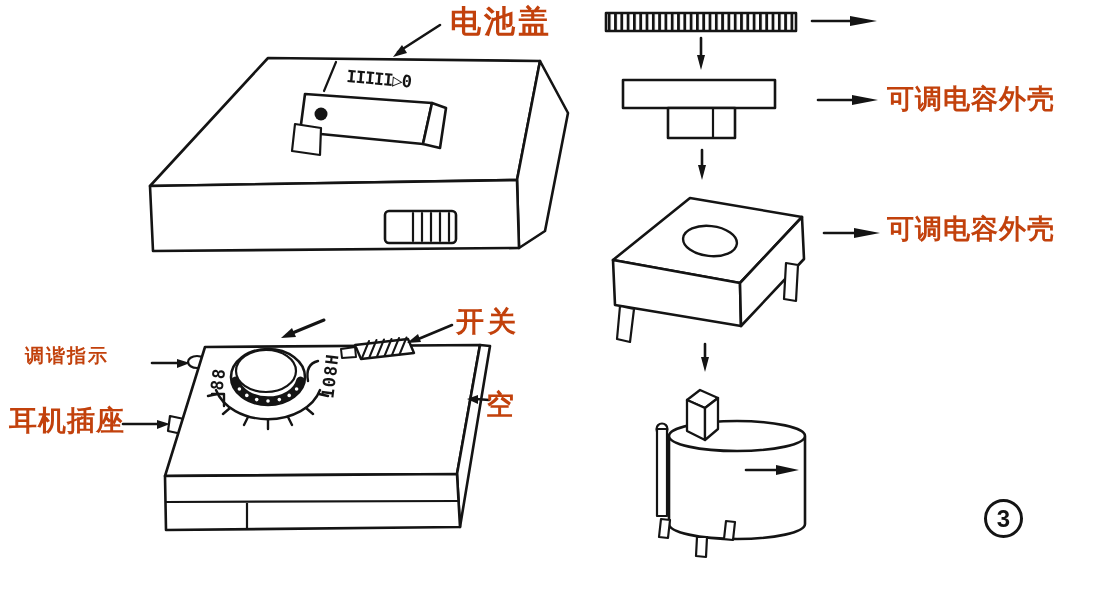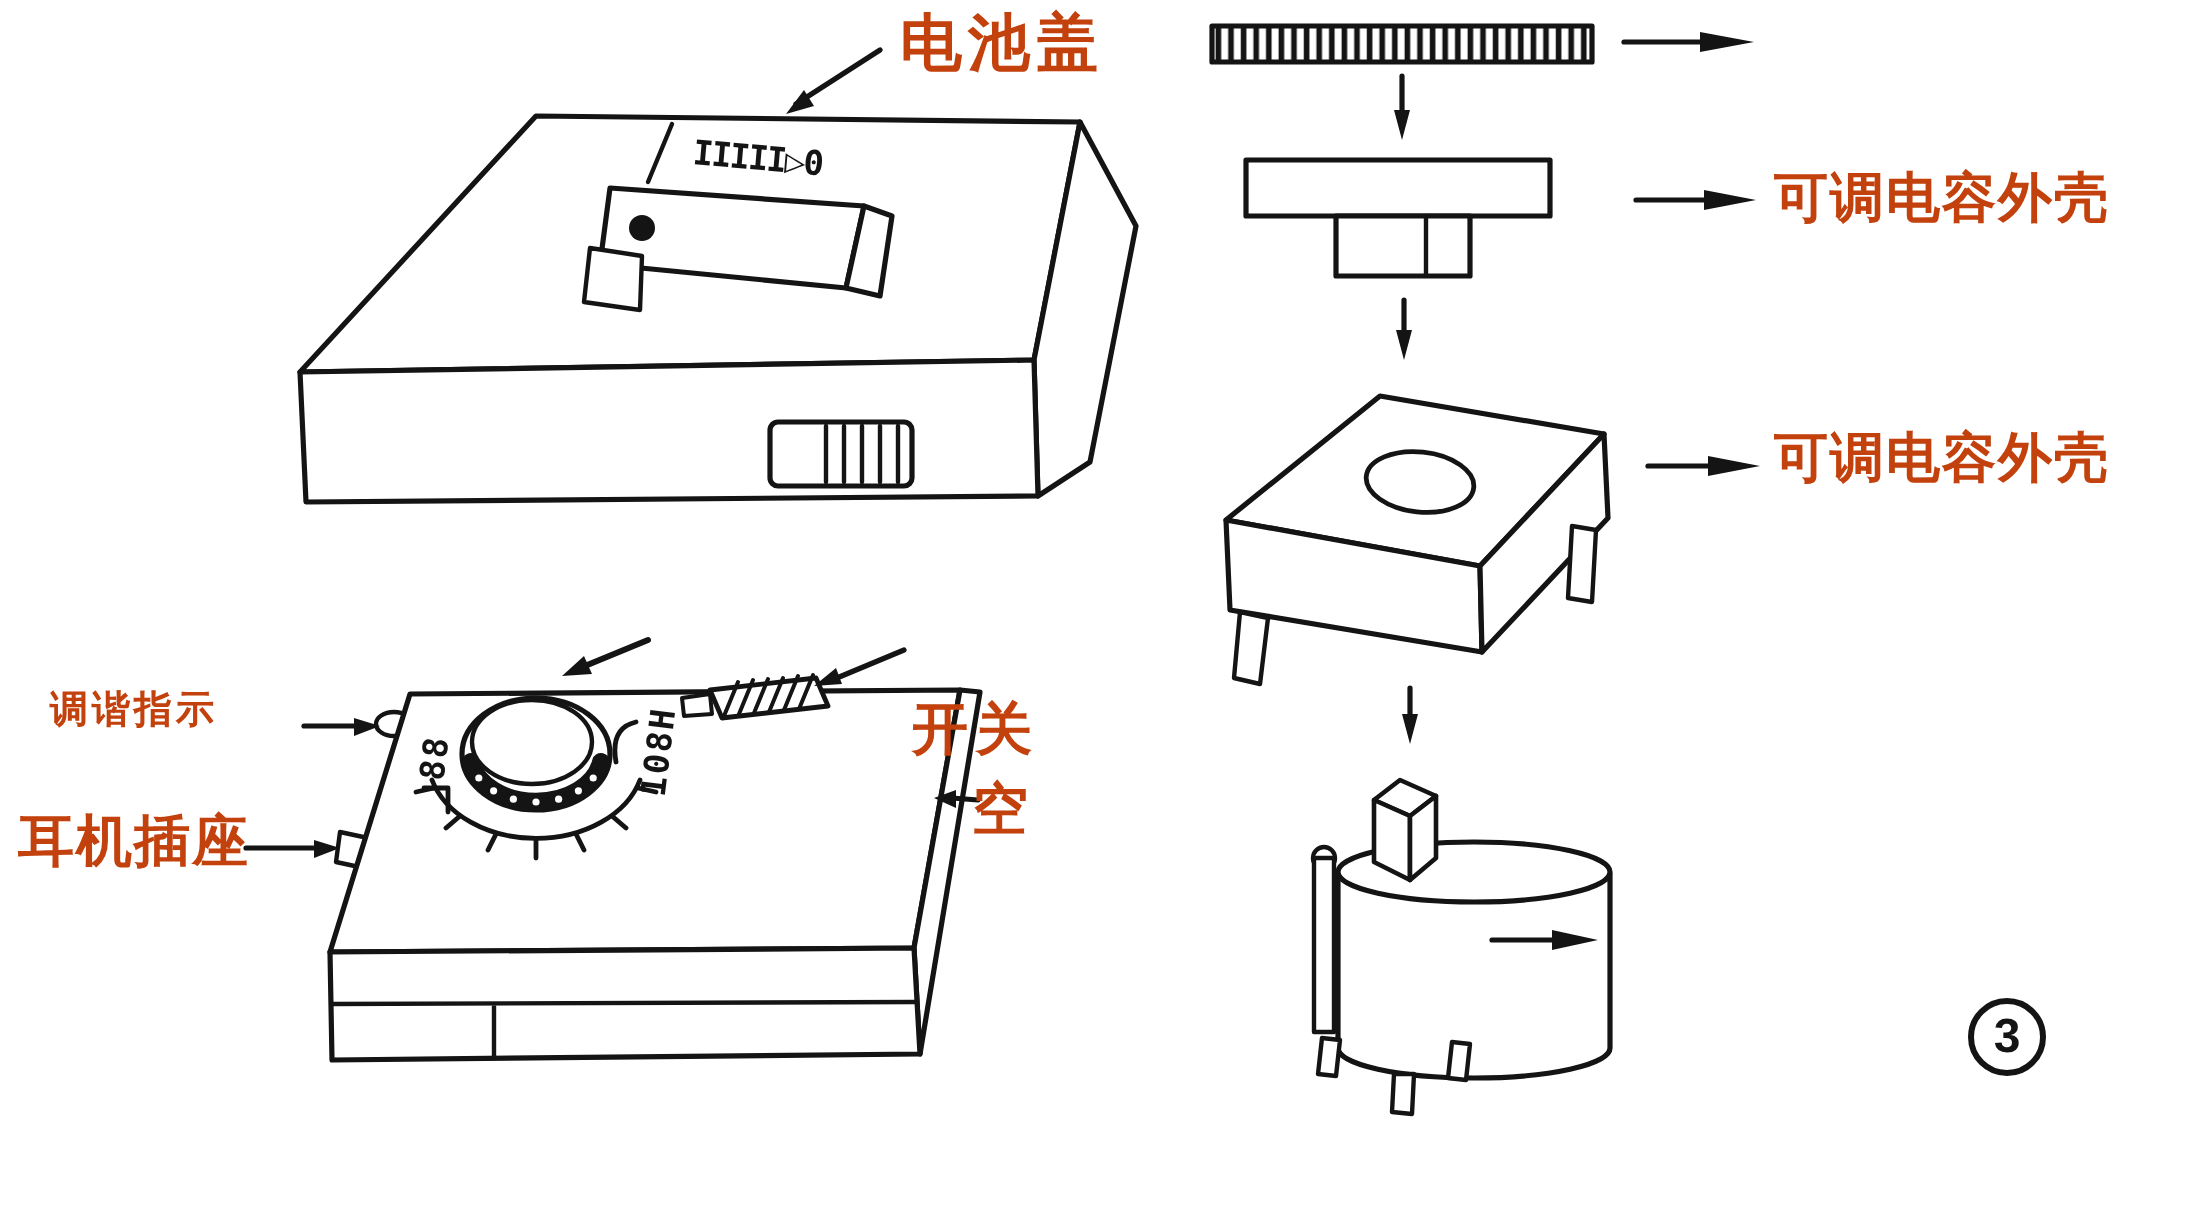--- a/index.html
+++ b/index.html
@@ -166,21 +166,21 @@
       <polygon points="854,228 880,233 854,238" fill="#141414" stroke="none"></polygon>
       <path d="M746,470 L776,470" fill="none"></path>
       <polygon points="776,465 799,470 776,475" fill="#141414" stroke="none"></polygon>
     </g>
   </g>
 </svg>
 
 <div class="lbl" style="left:450px;top:5px;font-size:31px;letter-spacing:3px;">电池盖</div>
 
 
-<div class="lbl" style="left:456px;top:307px;font-size:28px;letter-spacing:4px;margin-top:43px;">开关</div>
+<div class="lbl" style="left:456px;top:307px;font-size:28px;letter-spacing:4px;">开关</div>
 
 <div class="lbl" style="left:486px;top:390px;font-size:28px;">空</div>
 
 <div class="lbl" style="left:25px;top:346px;font-size:19px;letter-spacing:2px;">调谐指示</div>
 
 <div class="lbl" style="left:9px;top:406px;font-size:28px;letter-spacing:1px;">耳机插座</div>
 
 <div class="dial" style="left:201px;top:369px;width:34px;transform:rotate(-83deg);">88</div>
 
 <div class="dial" style="left:306px;top:366px;width:48px;transform:rotate(-83deg);">108H</div>

